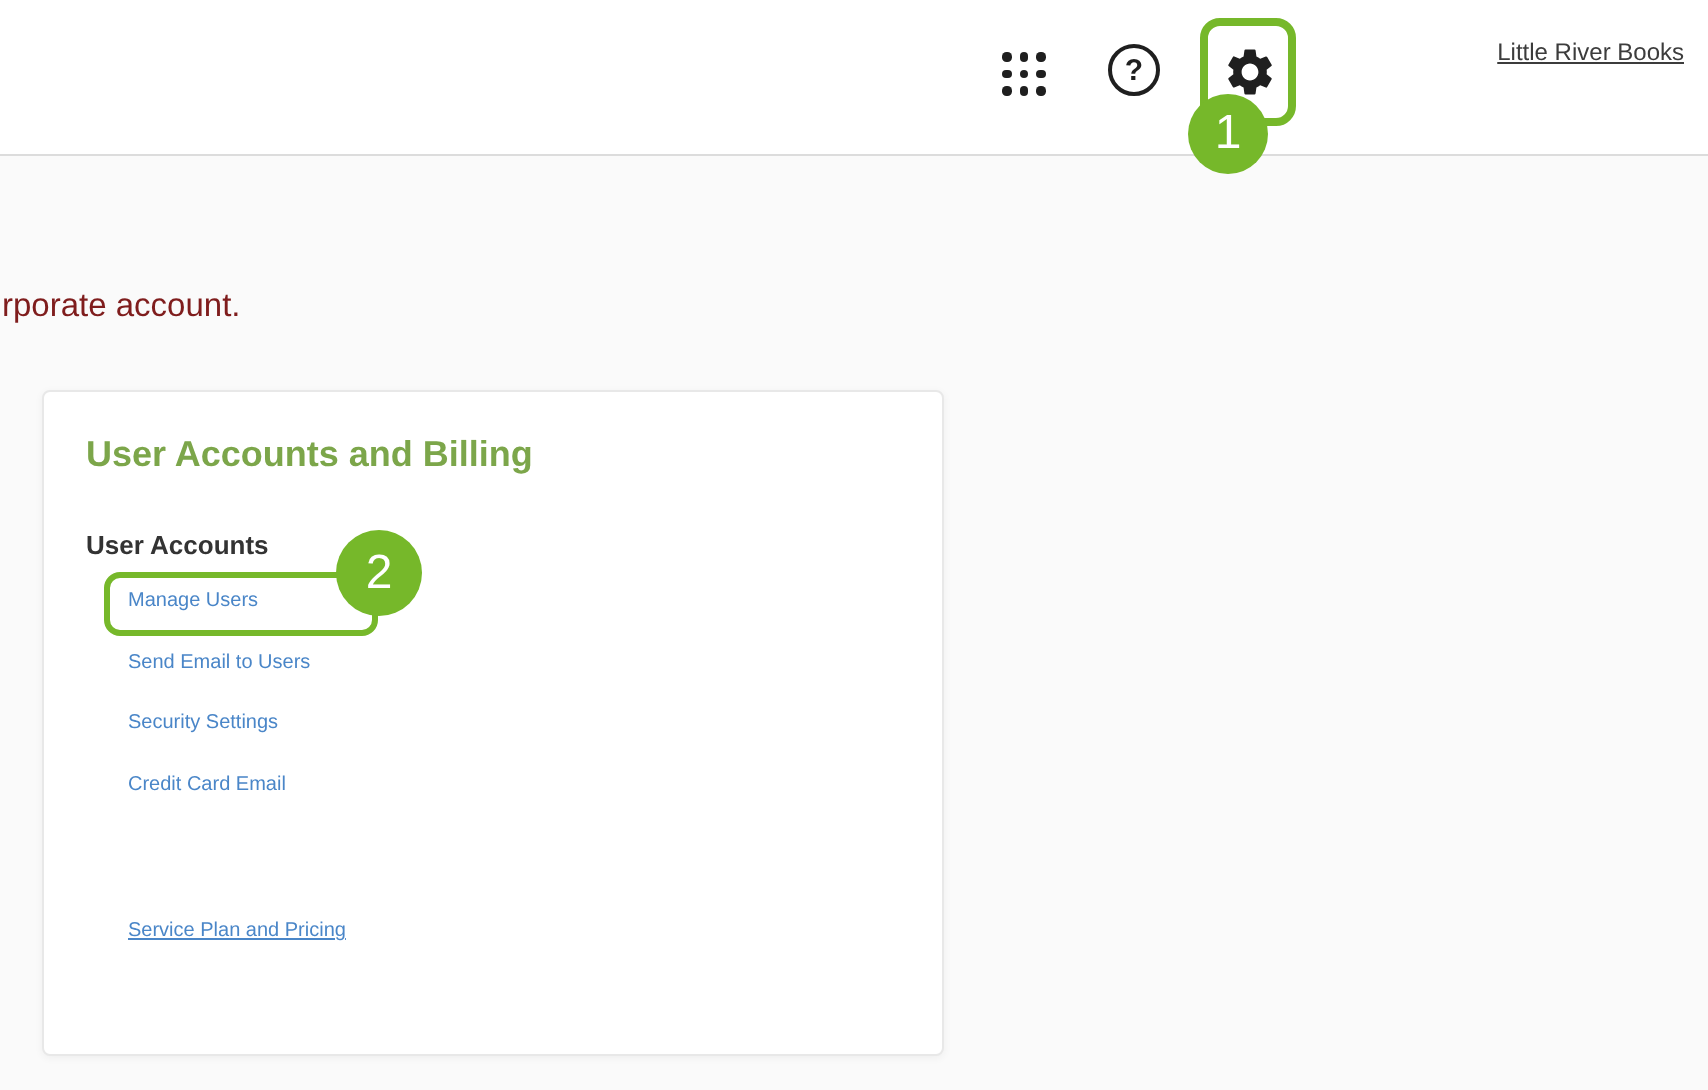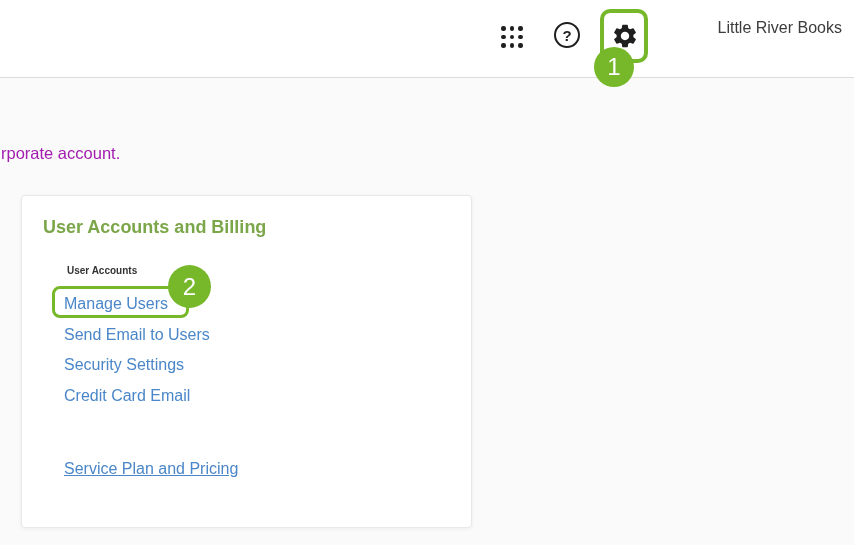--- a/index.html
+++ b/index.html
@@ -49,50 +49,50 @@
     position: absolute; right: 12px; top: 15px;
     text-align: center;
     cursor: pointer;
   }
   .user-name-row {
     display: flex; align-items: center; gap: 9px;
     font-size: 16px; color: #1d1d1d;
     line-height: 20px;
   }
   .user-company {
-    font-size: 16px; color: #3c3c3c; margin-top: 4px;
+    font-size: 12px; color: #3c3c3c; margin-top: 4px; text-decoration: underline;
   }
 
   
   .intro-fragment {
     position: absolute; left: 1px; top: 144px;
-    font-size: 16.5px; color: #a21caf;
+    font-size: 16.5px; color: #7f1d1d;
   }
 
   .card {
     position: absolute; left: 21px; top: 195px;
     width: 451px; height: 333px;
     background: #ffffff;
     border: 1px solid #e8e8e8;
     border-radius: 4px;
     box-shadow: 0 1px 4px rgba(0,0,0,0.05);
   }
   .card-title {
     position: absolute; left: 21px; top: 21px;
     font-size: 18px; font-weight: 700; color: #7ca64a; text-align: right;
   }
   .section-heading {
     position: absolute; left: 21px;
-    font-size: 10px; font-weight: 700; color: #333333; margin-left: 24px;
+    font-size: 13px; font-weight: 700; color: #333333;
   }
   .heading-1 { top: 69px; }
   .heading-2 { top: 236px; }
   .card-link {
     position: absolute; left: 42px;
-    font-size: 16px; color: #4a86c8;
+    font-size: 10px; color: #4a86c8;
     text-decoration: none; cursor: pointer;
   }
   .link-1 { top: 99px; }
   .link-2 { top: 130px; }
   .link-3 { top: 160px; }
   .link-4 { top: 191px; }
   .link-5 { top: 264px; text-decoration: underline; }
 
   
   .ann-box {

